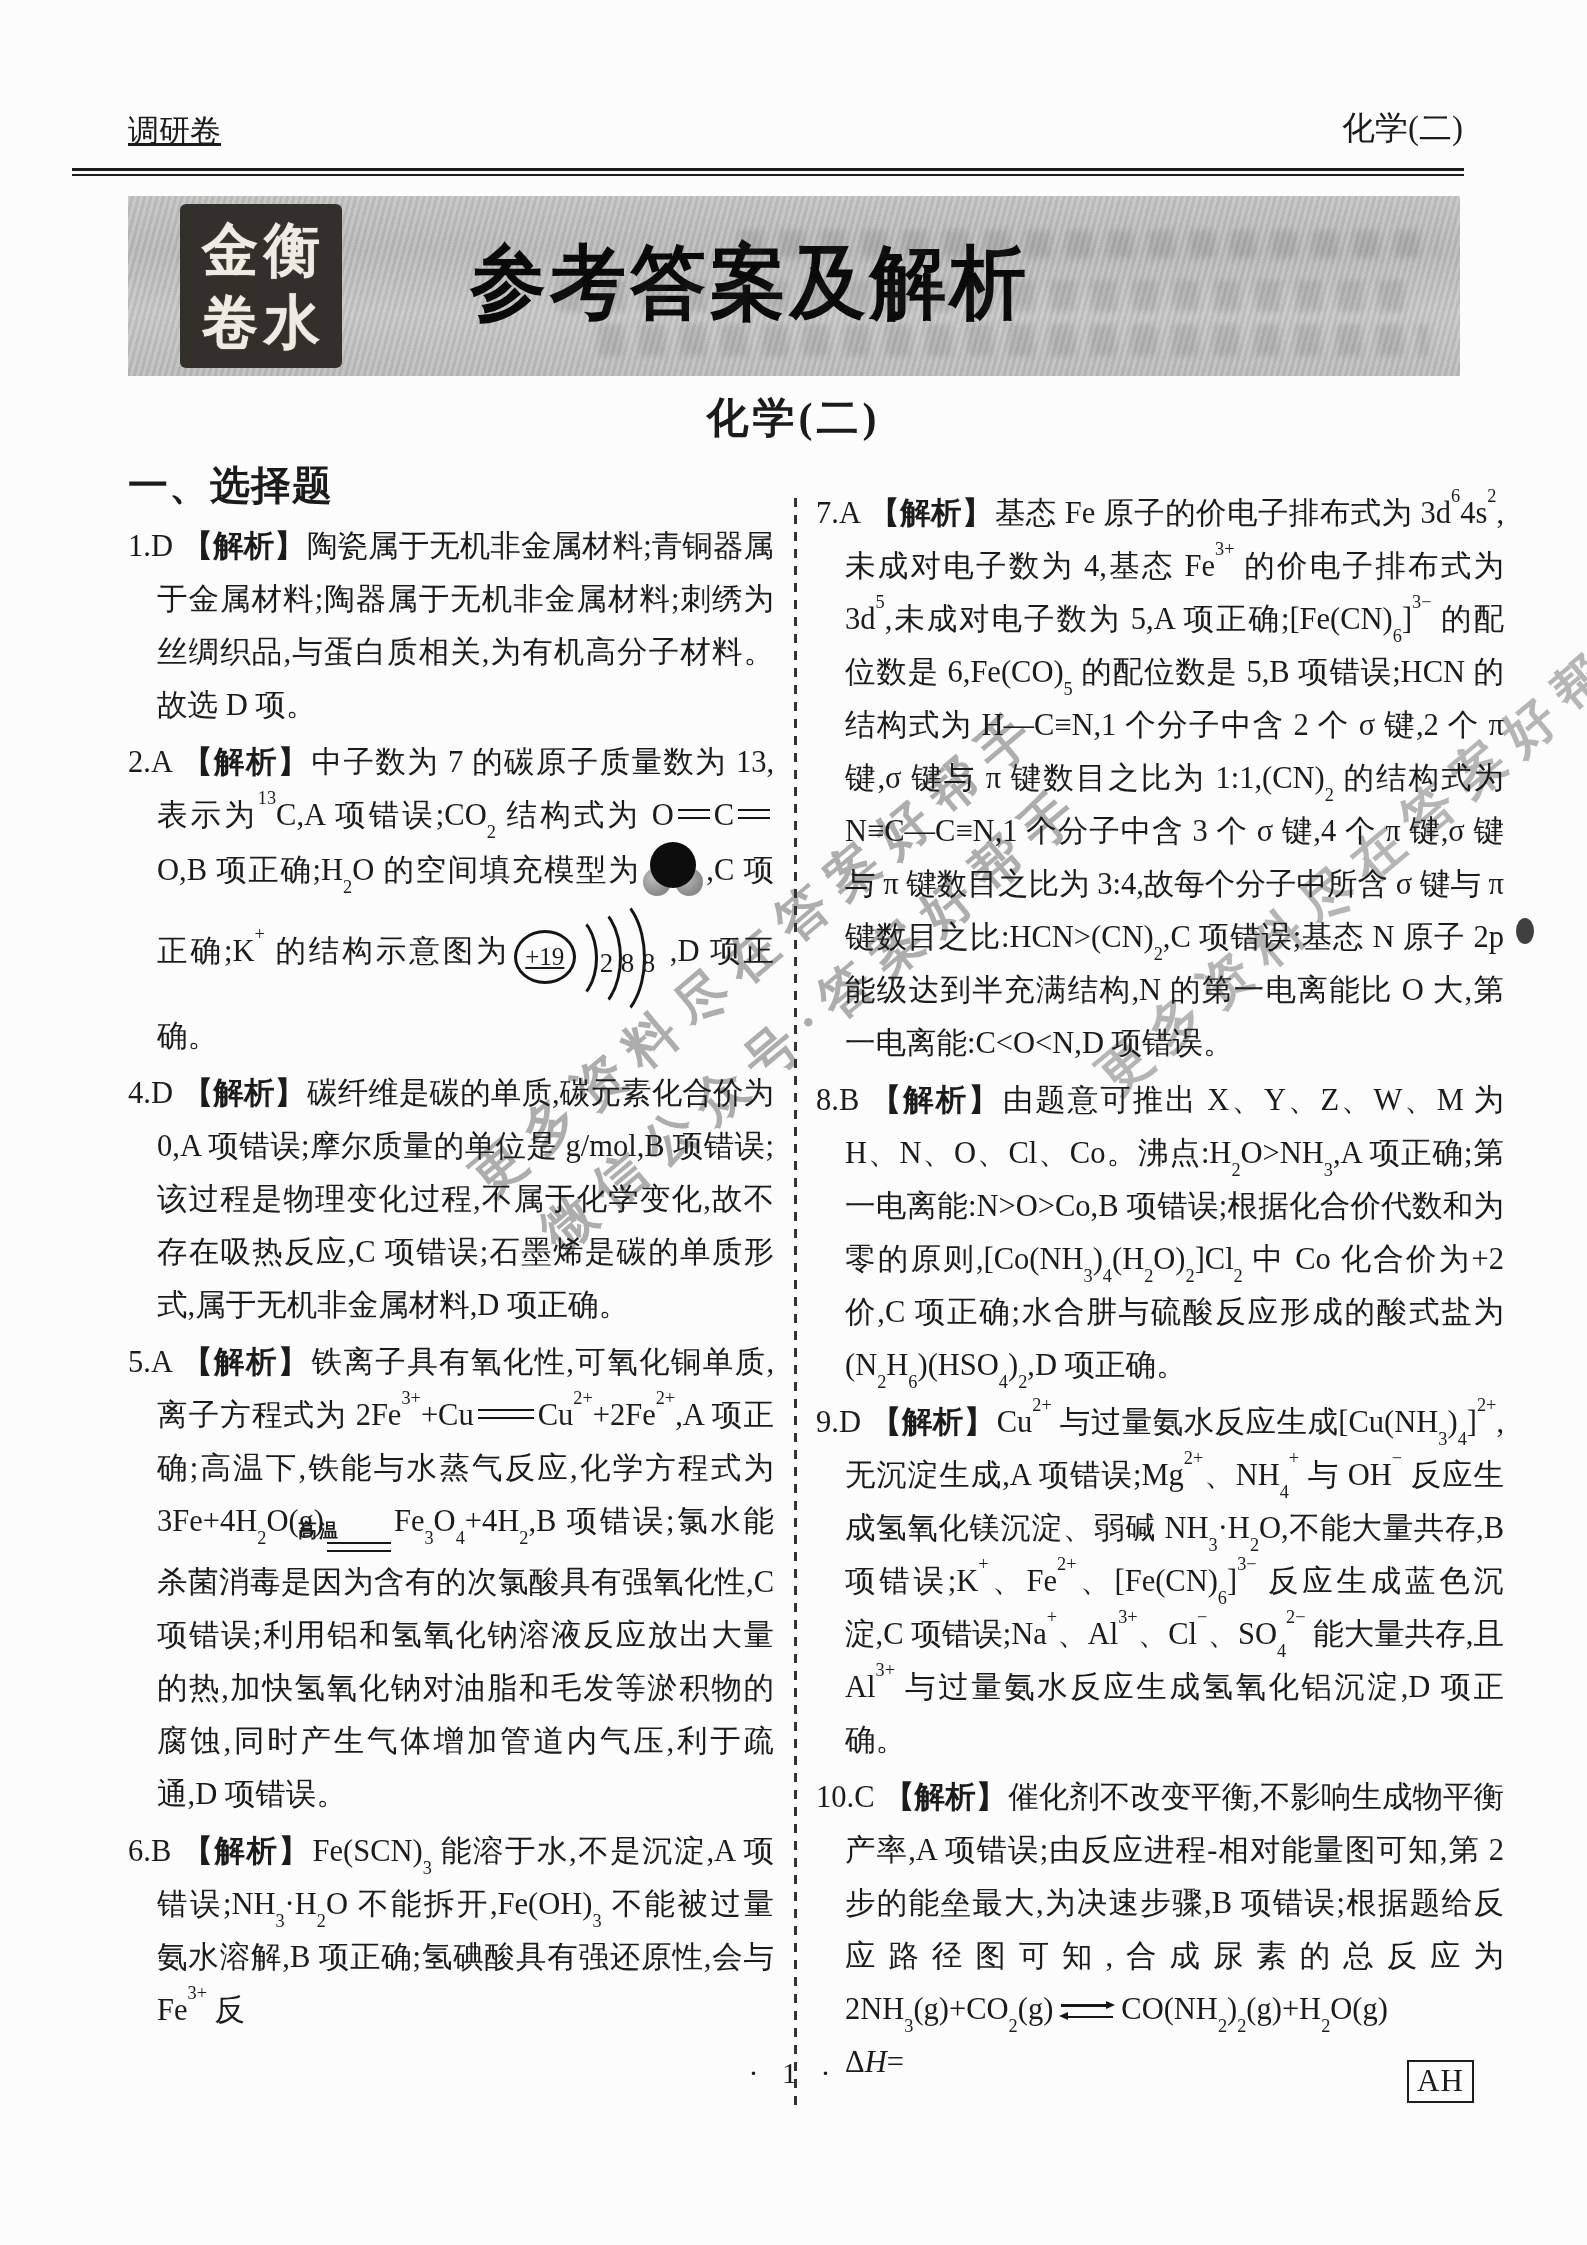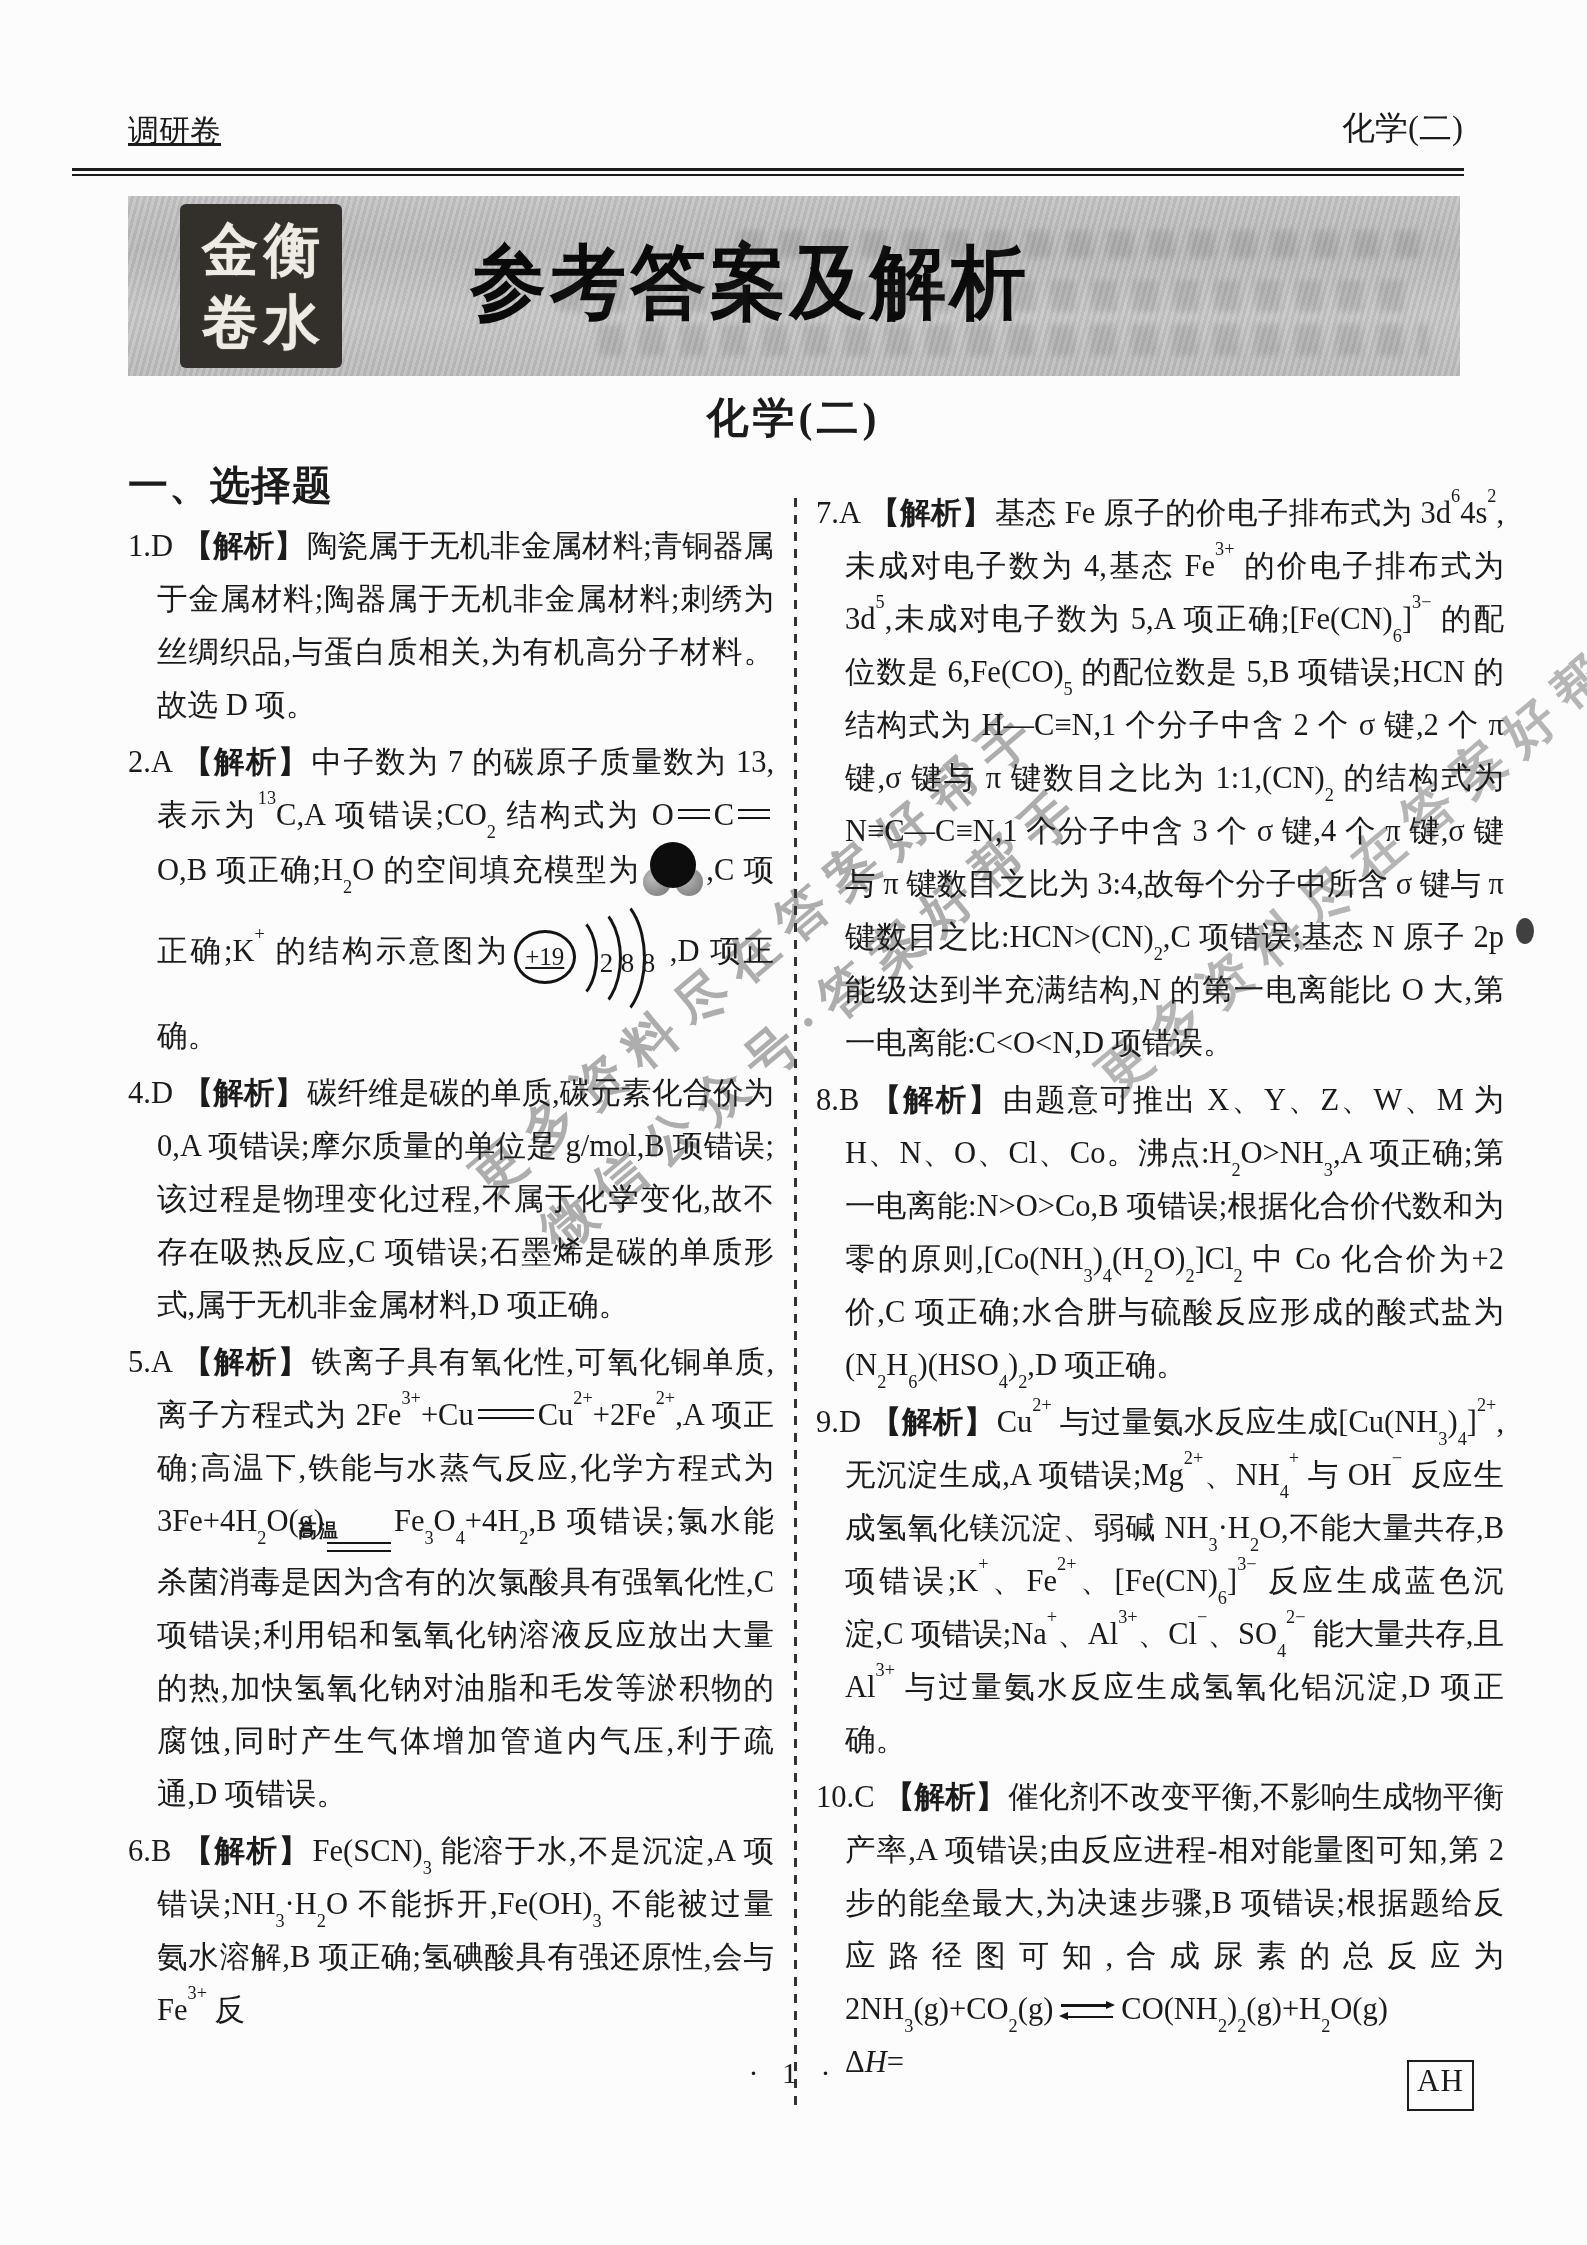--- a/index.html
+++ b/index.html
@@ -96,21 +96,21 @@
   .ad-a2{left:42px;top:5px;width:62px;height:104px;}
   .ad-a3{left:56px;top:-5px;width:72px;height:124px;}
   .ad-n{position:absolute;top:39px;font-size:27px;text-indent:0;}
   .ad-n1{left:88px;}
   .ad-n2{left:109px;}
   .ad-n3{left:130px;}
   
   .page-num{position:absolute;left:0;top:2056px;width:100%;text-align:center;
     font-size:30px;letter-spacing:8px;}
   .edition-box{position:absolute;left:1407px;top:2060px;border:2.5px solid #1d1d1d;
-    padding:1px 8px 10px;font-size:31px;letter-spacing:1px;}
+    padding:1px 8px 2px;font-size:31px;letter-spacing:1px;}
   .edge-dot{position:absolute;left:1516px;top:918px;width:18px;height:26px;border-radius:50%;
     background:#1f1f1f;opacity:.85;}
 </style>
 </head>
 <body>
 
 <div class="hdr-left">调研卷</div>
 <div class="hdr-right">化学(二)</div>
 <div class="double-rule"></div>
 

